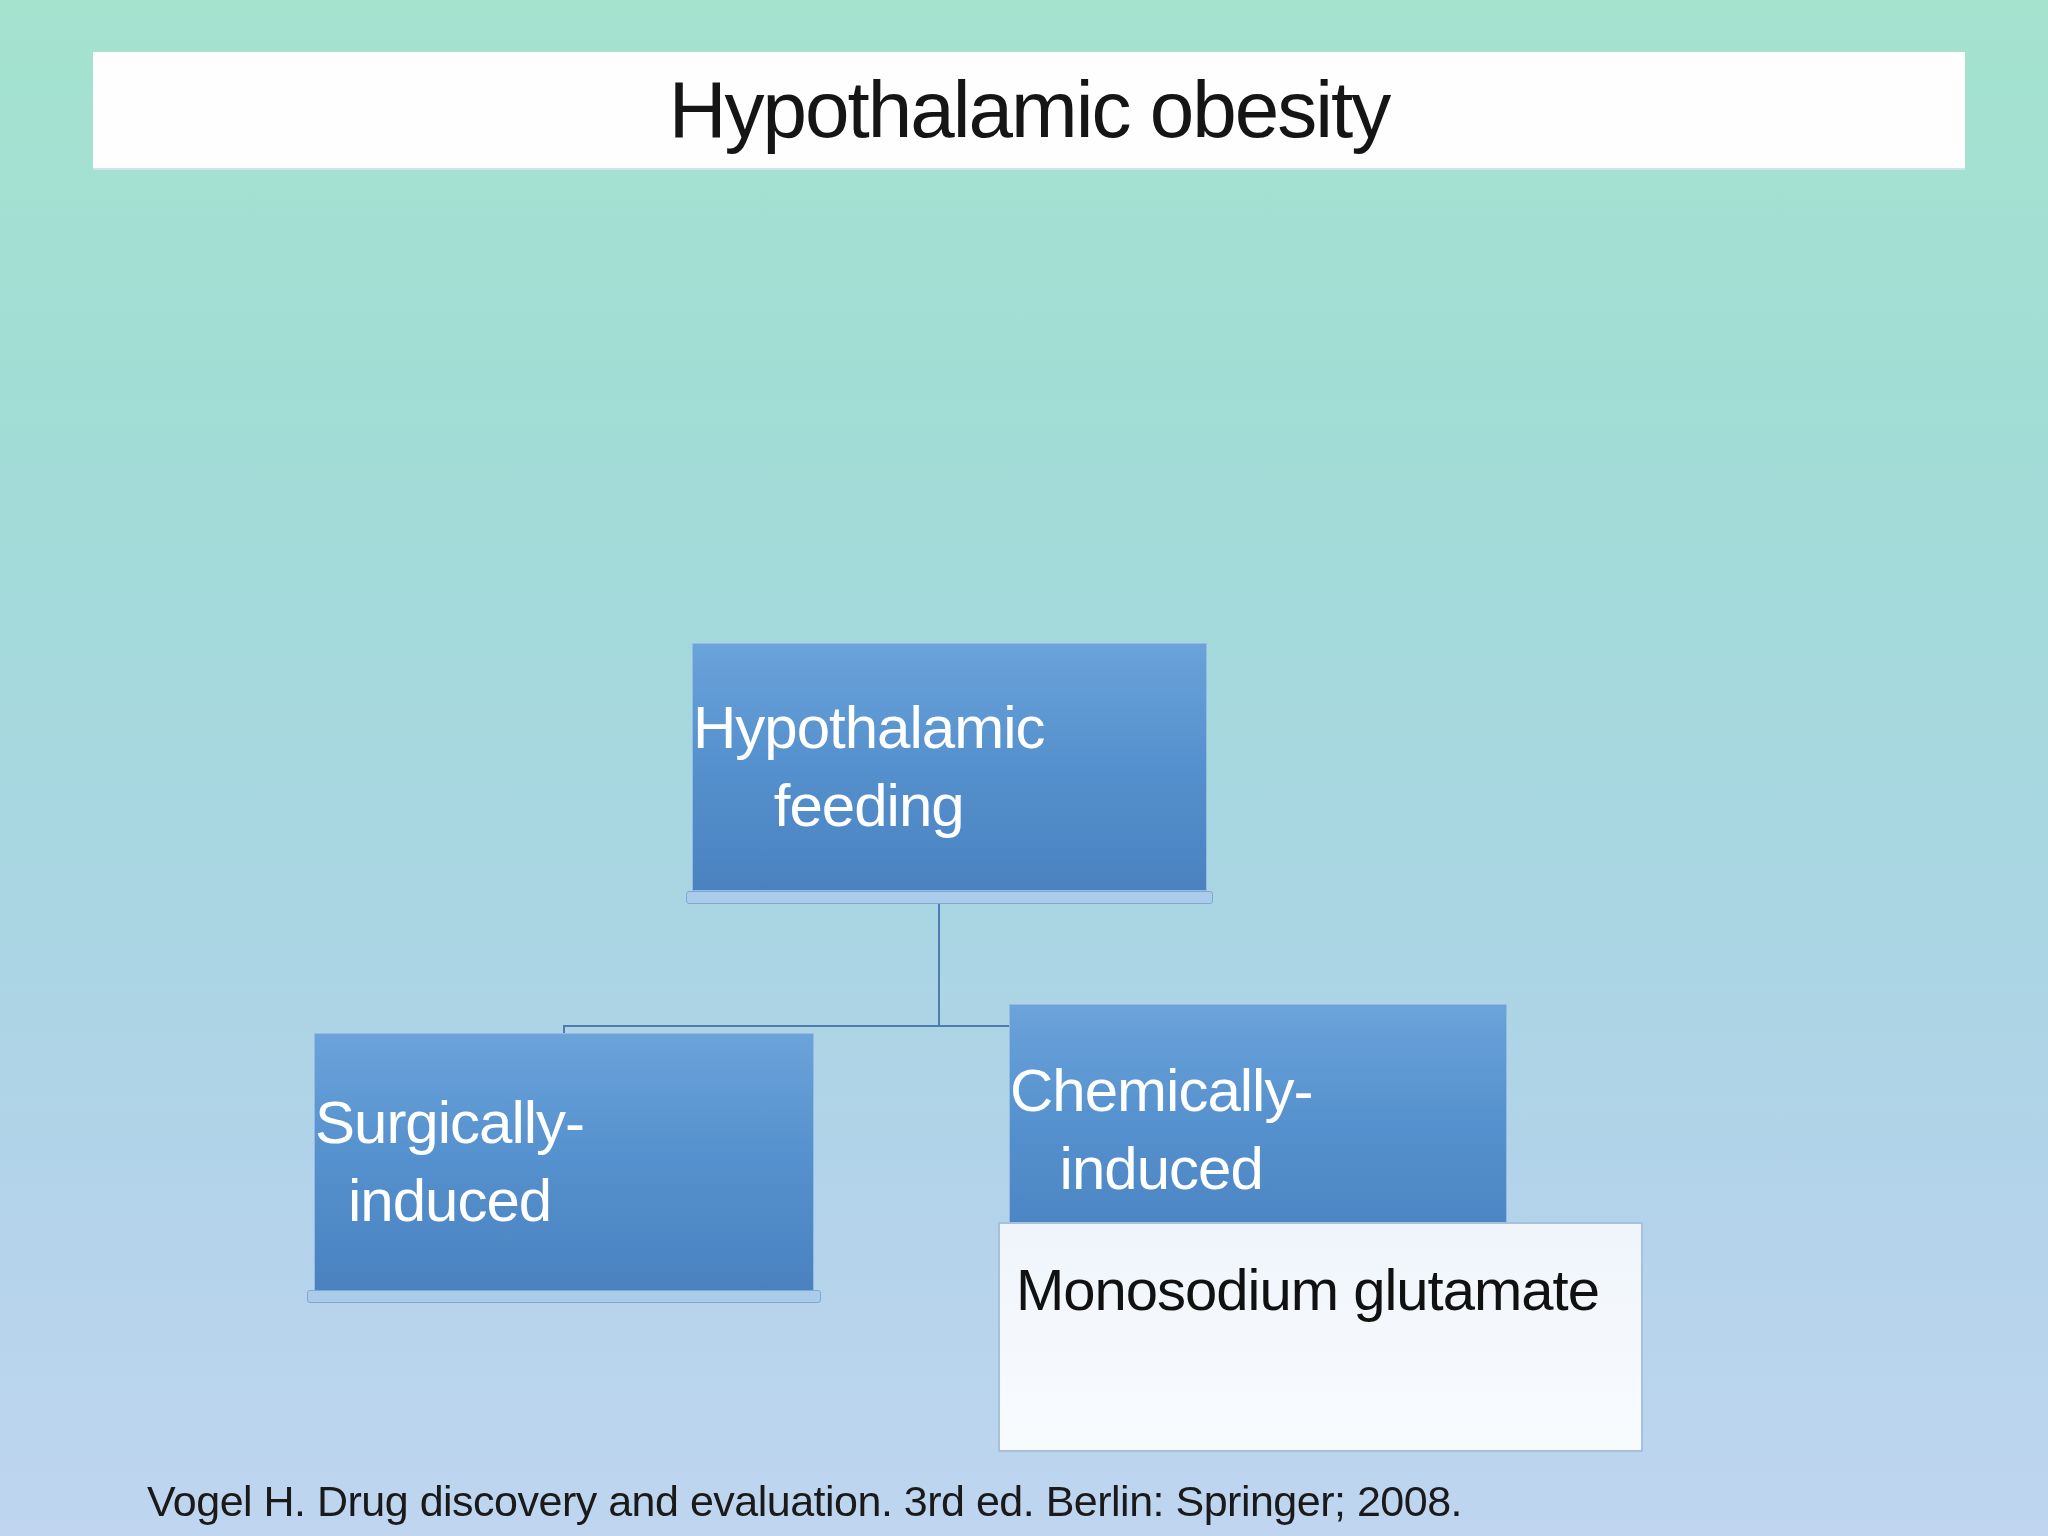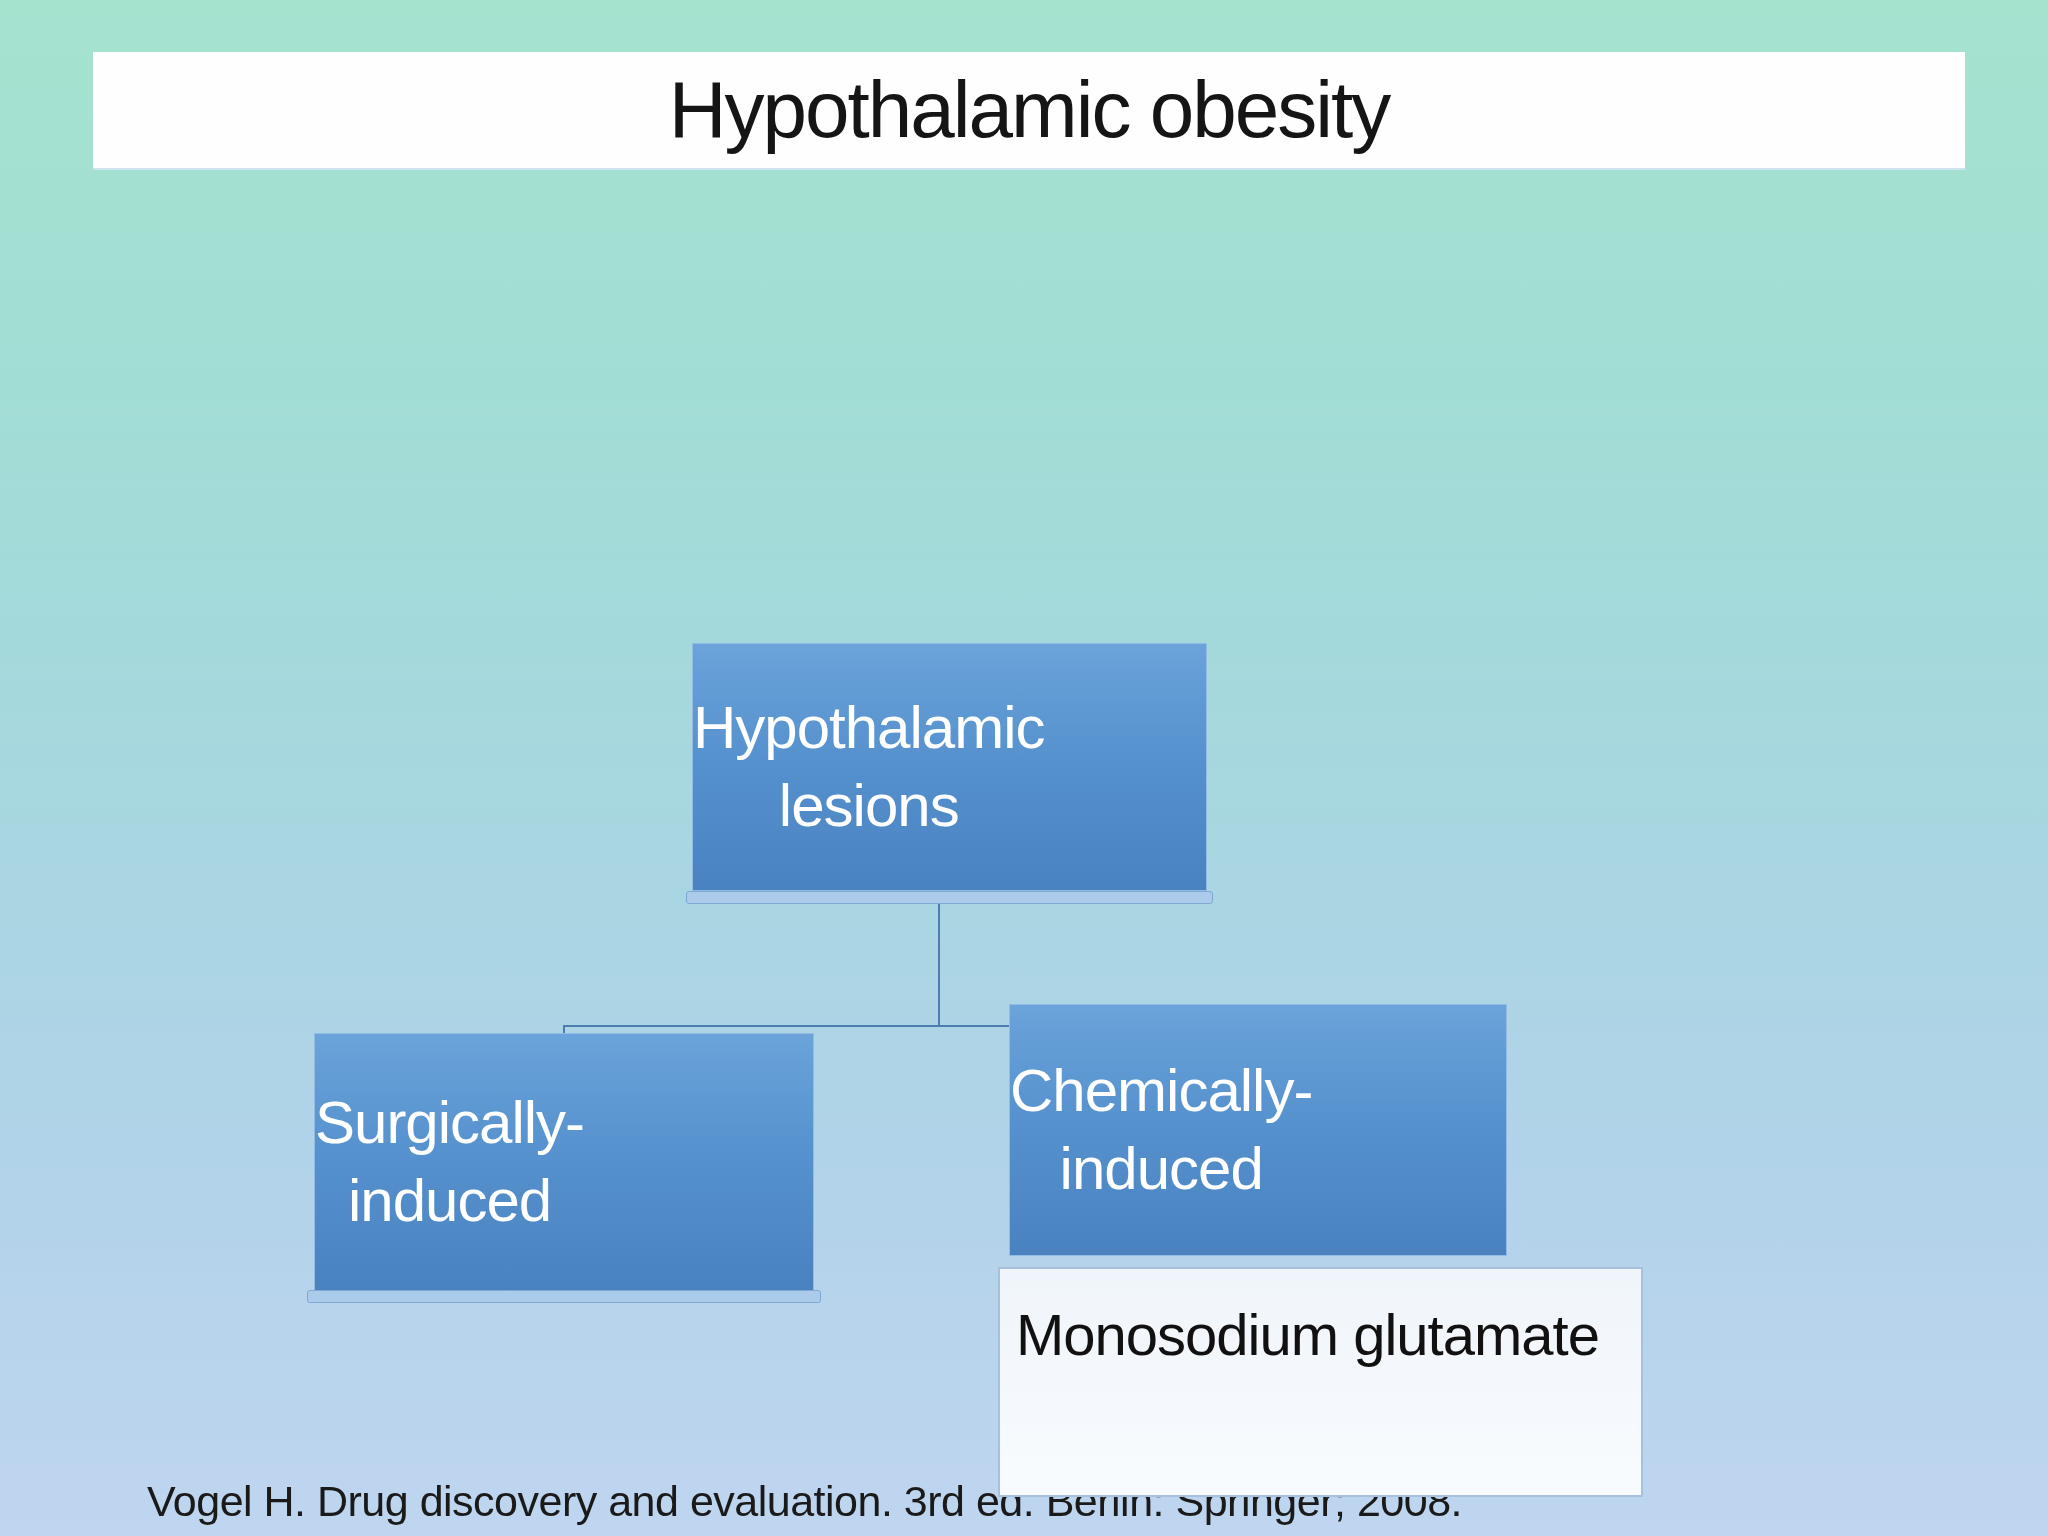--- a/index.html
+++ b/index.html
@@ -67,21 +67,20 @@
   .conn-stub-l  { left: 563px;  top: 1025px; width: 2px; height: 10px; }
   .conn-stub-r  { left: 1257px; top: 1025px; width: 2px; height: 13px; }
 
   .list-box {
     position: absolute;
     left: 998px; top: 1222px; width: 645px; height: 230px;
     background: linear-gradient(180deg, #F0F5FB 0%, #F8FBFE 100%);
     border: 2px solid #A6C0DE;
     box-sizing: border-box;
     z-index: 5;
-    margin-top: 45px;
   }
   .list-item {
     position: absolute; left: 16px;
     font-size: 58px; color: #111111; letter-spacing: -1px;
     white-space: nowrap;
   }
   .list-item.i1 { top: 32px; }
   .list-item.i2 { top: 126px; }
 
   .citation {
@@ -101,21 +100,21 @@
 
 
   <div class="connector conn-v-main"></div>
   <div class="connector conn-h"></div>
   <div class="connector conn-stub-l"></div>
   <div class="connector conn-stub-r"></div>
 
   <div class="node node-root">
     <div class="label">
       <div>Hypothalamic</div>
-      <div>lesions</div>
+      <div>feeding</div>
     </div>
   </div>
   <div class="platform platform-root"></div>
 
   <div class="node node-left">
     <div class="label">
       <div>Surgically-</div>
       <div>induced</div>
     </div>
   </div>

